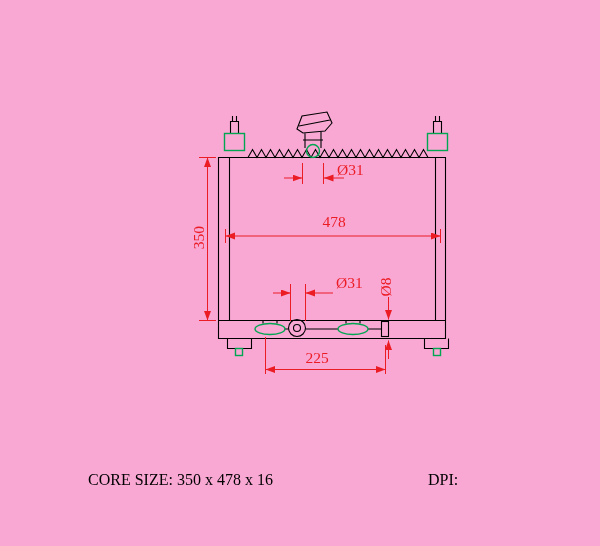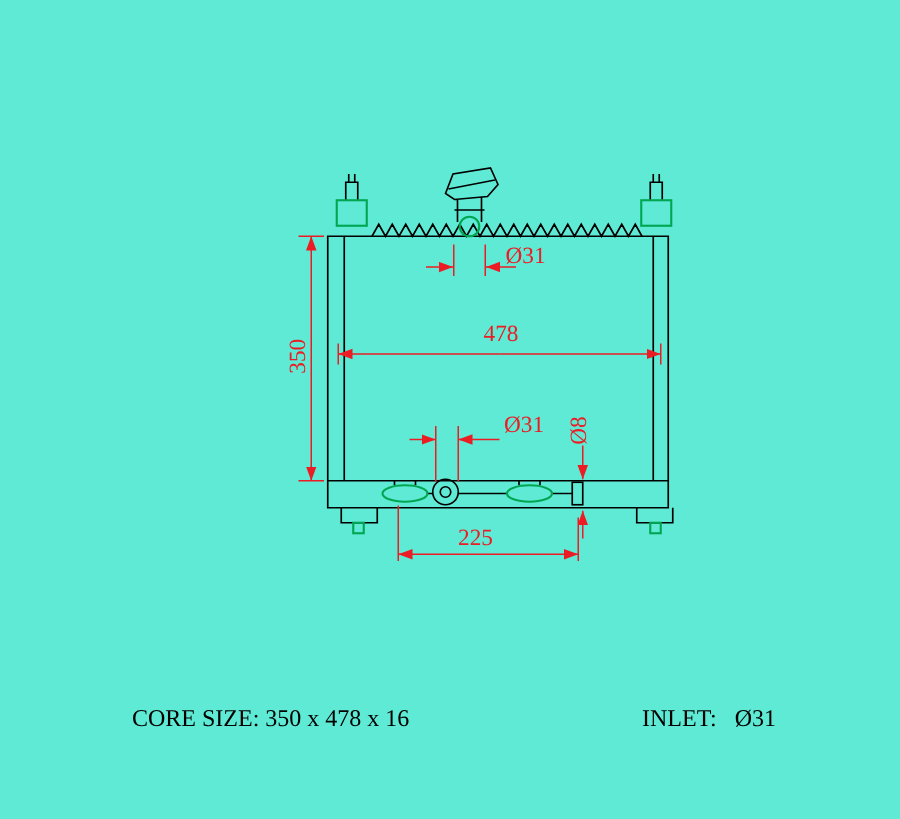--- a/index.html
+++ b/index.html
@@ -4,21 +4,21 @@
 <style>
   html, body {
     margin: 0;
     padding: 0;
     background: #ffffff;
   }
   .page {
     position: relative;
     width: 600px;
     height: 546px;
-    background: #5eead4;
+    background: #f9a8d4;
     overflow: hidden;
     font-family: "Liberation Serif", serif;
   }
   .drawing-svg {
     position: absolute;
     left: 0;
     top: 0;
   }
   .dim-label {
     font-family: "Liberation Serif", serif;
@@ -147,17 +147,18 @@
     </g>
   </svg>
 
   <div class="specs-left">
     <div>CORE SIZE: 350 x 478 x 16</div>
     
     
   </div>
 
   <div class="specs-right">
+    <div>DPI:</div>
     <div>INLET:   Ø31</div>
     
   </div>
 
 </div>
 
 </body></html>

